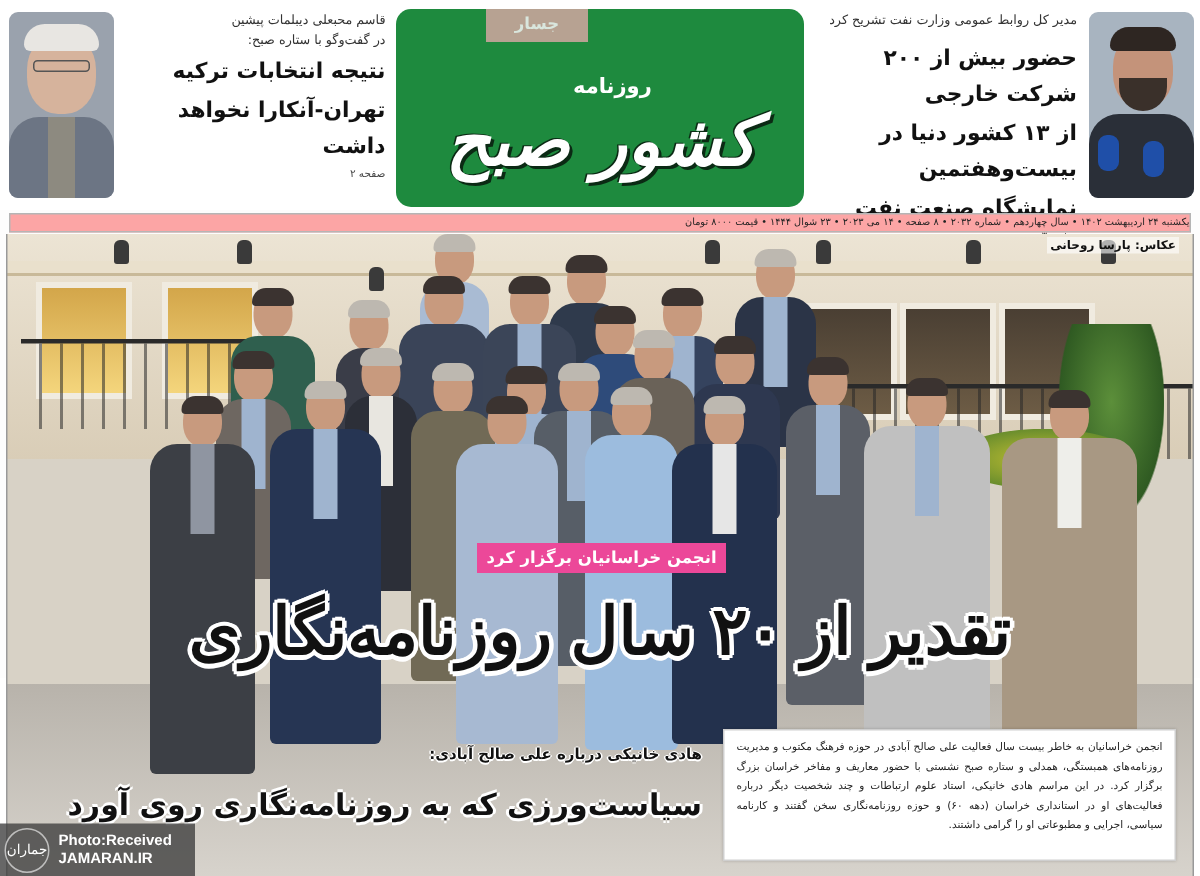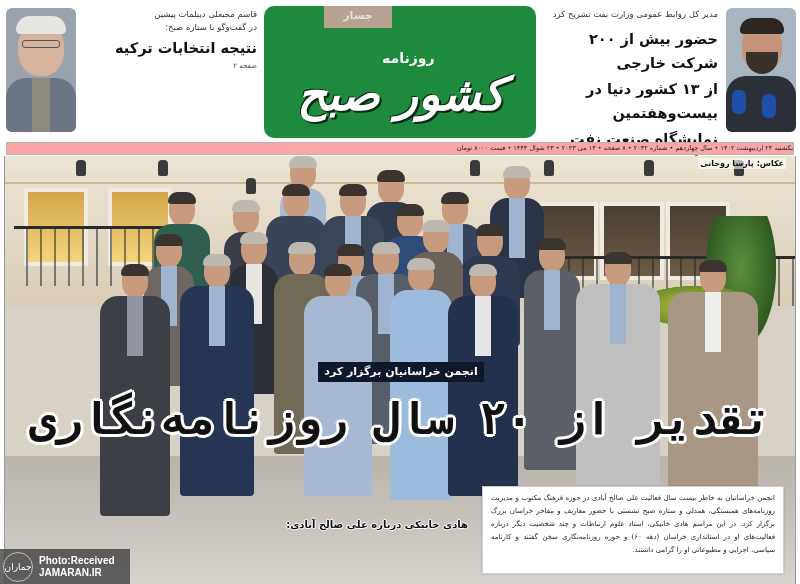--- a/index.html
+++ b/index.html
@@ -50,29 +50,29 @@
 
   .person { position: absolute; }
   .person .head { position: absolute; left: 50%; width: 26px; height: 32px; margin-left: -13px; top: 0; background: #c89a7e; border-radius: 45% 45% 48% 48%; }
   .person .hair { position: absolute; left: 50%; width: 28px; height: 12px; margin-left: -14px; top: -2px; background: #3b3330; border-radius: 14px 14px 4px 4px; }
   .person .hair.grey { background: #bdb8b0; }
   .person .body { position: absolute; left: 0; top: 30px; width: 100%; bottom: 0; border-radius: 18px 18px 4px 4px; }
   .person .shirt { position: absolute; left: 50%; width: 16px; margin-left: -8px; top: 30px; height: 60px; background: #9fb4cf; }
 
   .photo-credit { position: absolute; right: 10px; top: 2px; font-size: 8px; font-weight: bold; color: #111; background: rgba(255,255,255,0.6); padding: 1px 2px; direction: rtl; }
 
-  .event-tag { position: absolute; left: 318px; top: 208px; width: 166px; height: 20px; background: #0f172a; color: #fff; font-size: 11px; font-weight: bold; text-align: center; line-height: 20px; direction: rtl; }
-
-  .main-headline { position: absolute; left: 14px; top: 232px; width: 772px; text-align: center; direction: rtl; font-family: Liberation Mono, monospace; font-weight: bold; font-size: 44px; color: #111; line-height: 64px; letter-spacing: -1px;
+  .event-tag { position: absolute; left: 318px; top: 208px; width: 166px; height: 20px; background: #ec4899; color: #fff; font-size: 11px; font-weight: bold; text-align: center; line-height: 20px; direction: rtl; }
+
+  .main-headline { position: absolute; left: 14px; top: 232px; width: 772px; text-align: center; direction: rtl; font-family: Liberation Sans, sans-serif; font-weight: bold; font-size: 44px; color: #111; line-height: 64px; letter-spacing: -1px;
     text-shadow: 3px 0 0 #fff, -3px 0 0 #fff, 0 3px 0 #fff, 0 -3px 0 #fff, 2px 2px 0 #fff, -2px -2px 0 #fff, 2px -2px 0 #fff, -2px 2px 0 #fff; }
 
   .summary-box { position: absolute; left: 482px; top: 330px; width: 302px; height: 88px; background: #ffffff; border: 1px solid #cfcfcf; box-shadow: 0 0 2px rgba(0,0,0,0.2); padding: 5px 8px; direction: rtl; text-align: justify; font-size: 7px; line-height: 13px; color: #222; }
 
   .sub-kicker { position: absolute; left: 264px; top: 340px; width: 204px; text-align: right; direction: rtl; font-size: 10px; font-weight: bold; color: #111;
-    text-shadow: 1px 0 0 #fff, -1px 0 0 #fff, 0 1px 0 #fff, 0 -1px 0 #fff; margin-top: 21px; }
+    text-shadow: 1px 0 0 #fff, -1px 0 0 #fff, 0 1px 0 #fff, 0 -1px 0 #fff; }
   .sub-headline { position: absolute; left: 20px; top: 358px; width: 448px; text-align: right; direction: rtl; font-size: 20px; font-weight: bold; color: #111; line-height: 28px;
     text-shadow: 2px 0 0 #fff, -2px 0 0 #fff, 0 2px 0 #fff, 0 -2px 0 #fff; }
 
   .watermark { position: absolute; left: 0; top: 549px; width: 130px; height: 35px; background: rgba(60,60,60,0.78); display: flex; align-items: center; }
   .wm-logo { width: 30px; height: 30px; margin-left: 3px; border-radius: 50%; border: 1px solid rgba(255,255,255,0.6); color: #fff; font-size: 9px; text-align: center; line-height: 28px; direction: rtl; }
   .wm-text { margin-left: 6px; color: #ffffff; font-family: "Liberation Sans", sans-serif; font-size: 10px; font-weight: bold; line-height: 12px; }
 
   .page-border-l { position: absolute; left: 4px; top: 156px; width: 1px; height: 428px; background: #999; }
   .page-border-r { position: absolute; left: 795px; top: 156px; width: 1px; height: 428px; background: #999; }
 </style>
@@ -88,20 +88,21 @@
         <div style="position:absolute;left:12px;top:14px;width:46px;height:54px;background:#d6b39c;border-radius:45%;"></div>
         <div style="position:absolute;left:10px;top:8px;width:50px;height:18px;background:#e8e6e2;border-radius:20px 20px 6px 6px;"></div>
         <div style="position:absolute;left:16px;top:32px;width:38px;height:8px;border:1px solid #555;border-radius:3px;"></div>
         <div style="position:absolute;left:0;top:70px;width:70px;height:54px;background:#6c7584;border-radius:20px 20px 0 0;"></div>
         <div style="position:absolute;left:26px;top:70px;width:18px;height:54px;background:#8d8a80;"></div>
       </div>
       <div class="side-text">
         <div class="kicker">قاسم محبعلی دیبلمات پیشین</div>
         <div class="kicker">در گفت‌وگو با ستاره صبح:</div>
         <div class="side-head">نتیجه انتخابات ترکیه</div>
+        <div class="side-head">تهران-آنکارا نخواهد داشت</div>
         <div class="page-ref">صفحه ۲</div>
       </div>
     </div>
 
     <div class="logo">
       <div class="logo-box"></div>
       <div class="logo-watermark">جسار</div>
       <div class="logo-sub">روزنامه</div>
       <div class="logo-name">کشور صبح</div>
     </div>
@@ -290,20 +291,21 @@
   <div class="page-border-l"></div>
   <div class="page-border-r"></div>
 
   <div class="event-tag" style="top:362px;">انجمن خراسانیان برگزار کرد</div>
 
   <div class="main-headline" style="top:390px;">تقدیر از ۲۰ سال روزنامه‌نگاری</div>
 
   <div class="summary-box" style="top:486px;">انجمن خراسانیان به خاطر بیست سال فعالیت علی صالح آبادی در حوزه فرهنگ مکتوب و مدیریت روزنامه‌های همبستگی، همدلی و ستاره صبح نشستی با حضور معاریف و مفاخر خراسان بزرگ برگزار کرد. در این مراسم هادی خانیکی، استاد علوم ارتباطات و چند شخصیت دیگر درباره فعالیت‌های او در استانداری خراسان (دهه ۶۰) و حوزه روزنامه‌نگاری سخن گفتند و کارنامه سیاسی، اجرایی و مطبوعاتی او را گرامی داشتند.</div>
 
   <div class="sub-kicker" style="top:498px;">هادی خانیکی درباره علی صالح آبادی:</div>
+  <div class="sub-headline" style="top:522px;">سیاست‌ورزی که به روزنامه‌نگاری روی آورد</div>
 
   <div class="watermark">
     <div class="wm-logo">جماران</div>
     <div class="wm-text">
       <div>Photo:Received</div>
       <div>JAMARAN.IR</div>
     </div>
   </div>
 </div>
 

